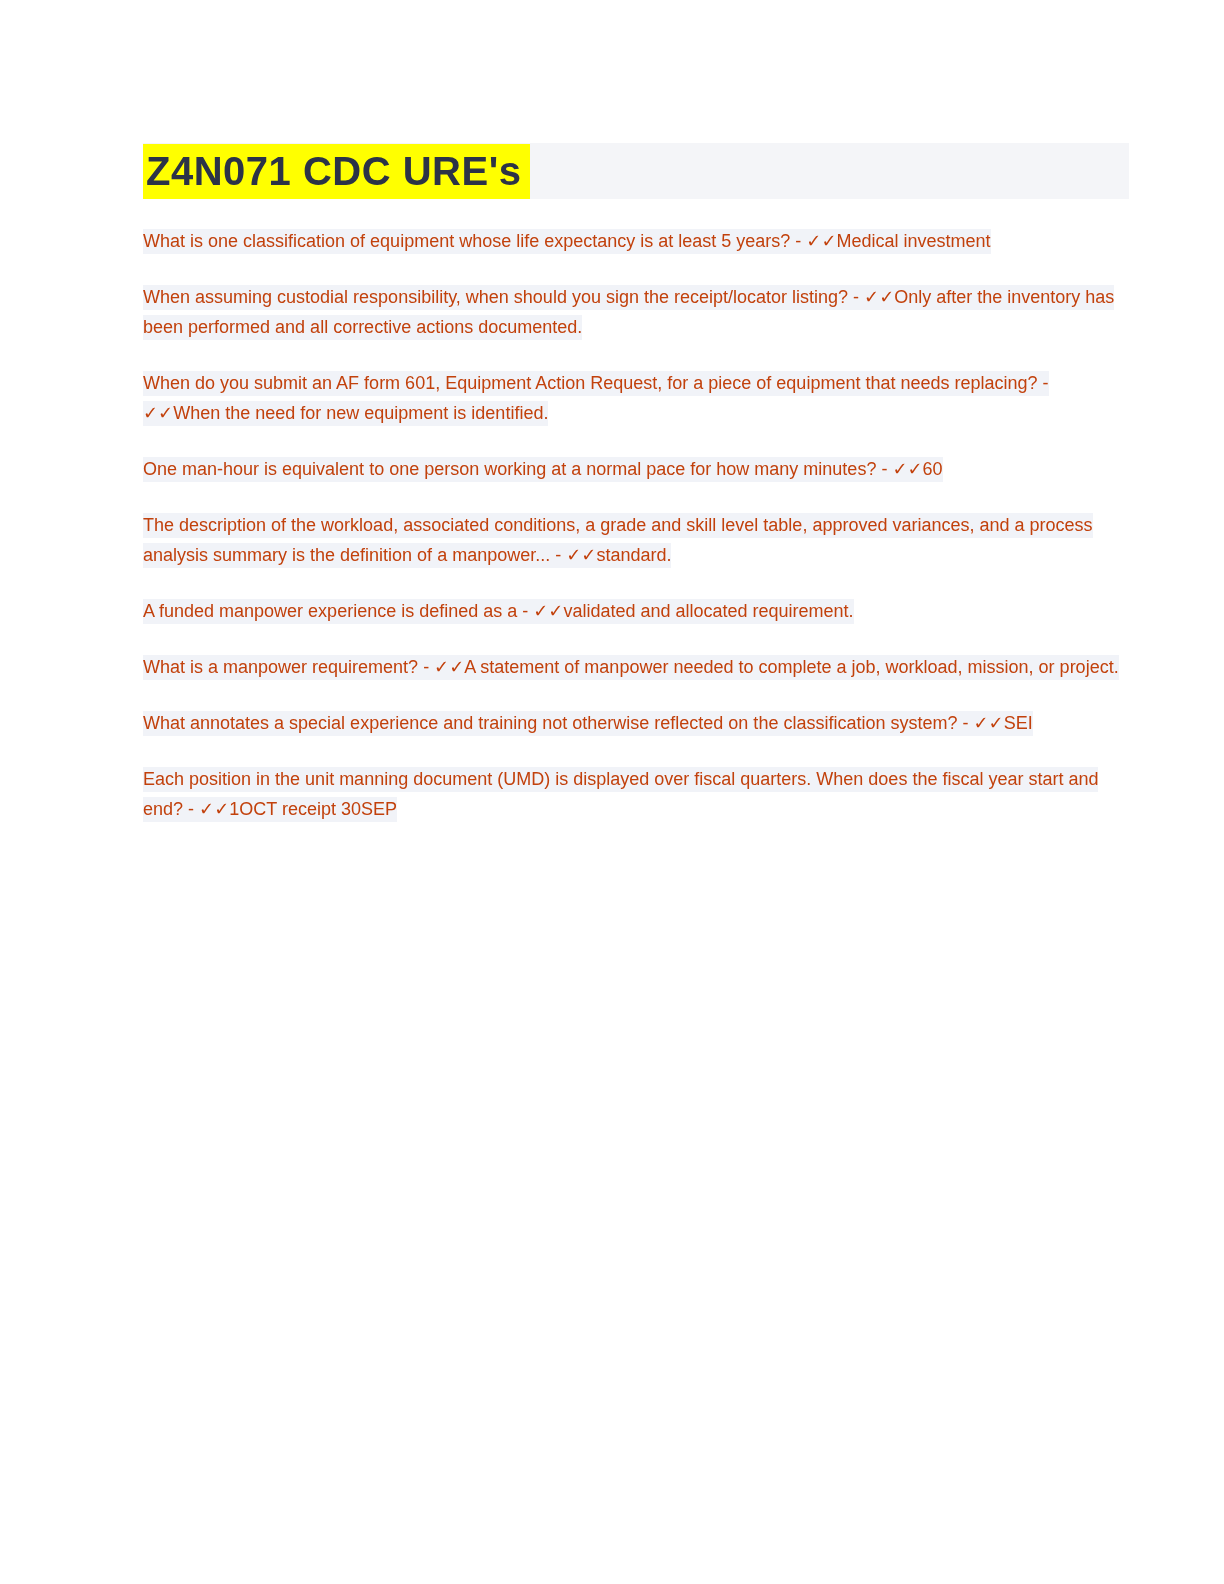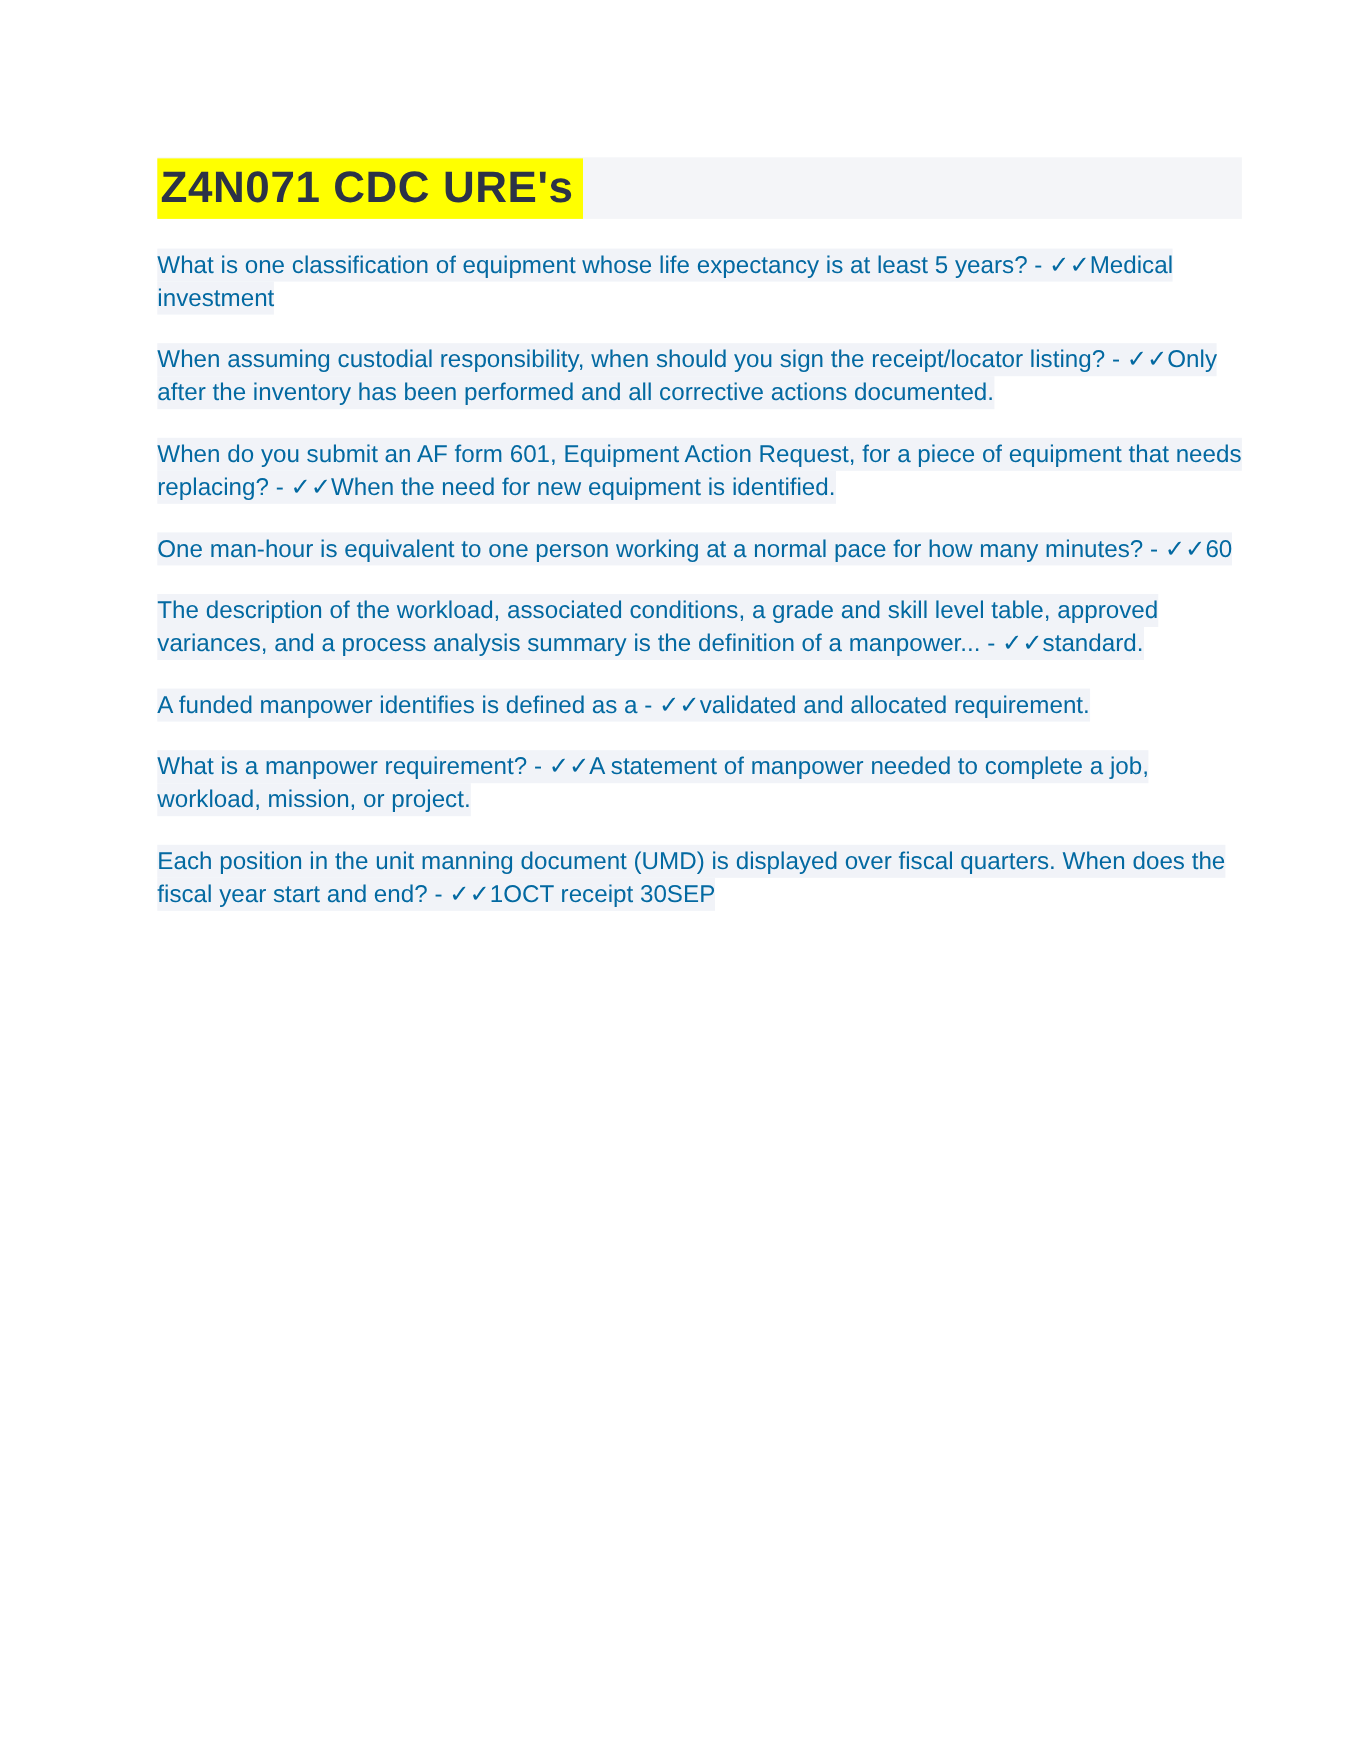--- a/index.html
+++ b/index.html
@@ -29,23 +29,23 @@
     background: #f4f5f8;
     letter-spacing: 0.5px;
   }
   h1.doc-title mark {
     background: #ffff00;
     color: #2c3347;
     padding: 5px 9px 6px 3px;
   }
   p.qa {
     margin: 26px 0;
-    font-size: 22px;
+    font-size: 18px;
     line-height: 30px;
-    color: #0369a1;
+    color: #c2410c;
   }
   p.qa .hl {
     background: #f1f3f8;
     padding: 2px 0 3px 0;
     box-decoration-break: clone;
   }
   .marker {
     font-weight: 500;
   }
 </style>
@@ -61,22 +61,23 @@
   <p class="qa"><span class="hl"><span>When assuming custodial responsibility, when should you sign the receipt/locator listing?</span><span class="marker"> - ✓✓</span><span>Only after the inventory has been performed and all corrective actions documented.</span></span></p>
 
   <p class="qa"><span class="hl"><span>When do you submit an AF form 601, Equipment Action Request, for a piece of equipment that needs replacing?</span><span class="marker"> - ✓✓</span><span>When the need for new equipment is identified.</span></span></p>
 
 
 
   <p class="qa"><span class="hl"><span>One man-hour is equivalent to one person working at a normal pace for how many minutes?</span><span class="marker"> - ✓✓</span><span>60</span></span></p>
 
   <p class="qa"><span class="hl"><span>The description of the workload, associated conditions, a grade and skill level table, approved variances, and a process analysis summary is the definition of a manpower...</span><span class="marker"> - ✓✓</span><span>standard.</span></span></p>
 
-  <p class="qa"><span class="hl"><span>A funded manpower identifies is defined as a</span><span class="marker"> - ✓✓</span><span>validated and allocated requirement.</span></span></p>
+  <p class="qa"><span class="hl"><span>A funded manpower experience is defined as a</span><span class="marker"> - ✓✓</span><span>validated and allocated requirement.</span></span></p>
 
   <p class="qa"><span class="hl"><span>What is a manpower requirement?</span><span class="marker"> - ✓✓</span><span>A statement of manpower needed to complete a job, workload, mission, or project.</span></span></p>
 
 
 
+  <p class="qa"><span class="hl"><span>What annotates a special experience and training not otherwise reflected on the classification system?</span><span class="marker"> - ✓✓</span><span>SEI</span></span></p>
 
   <p class="qa"><span class="hl"><span>Each position in the unit manning document (UMD) is displayed over fiscal quarters. When does the fiscal year start and end?</span><span class="marker"> - ✓✓</span><span>1OCT receipt 30SEP</span></span></p>
 
 </div>
 
 </body></html>

